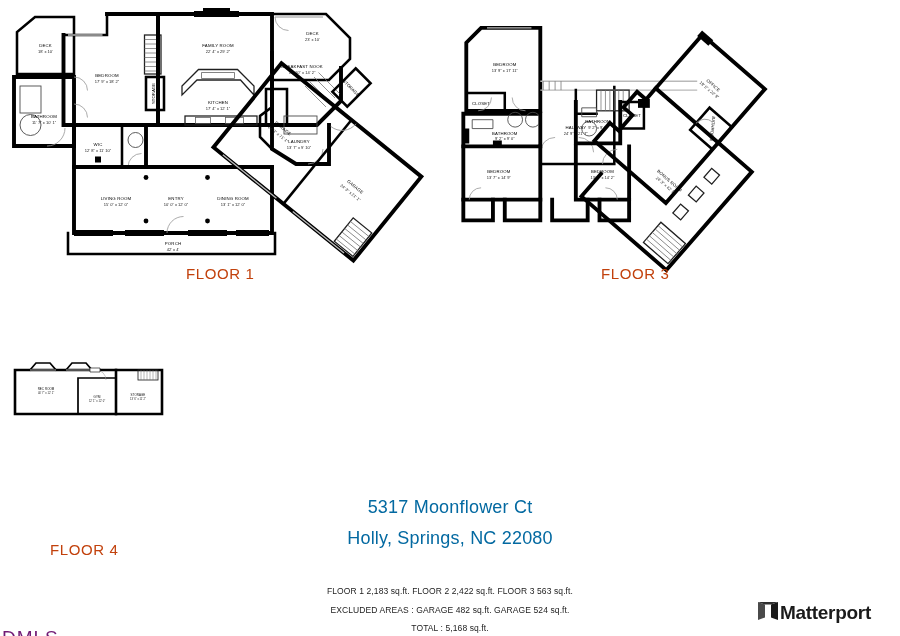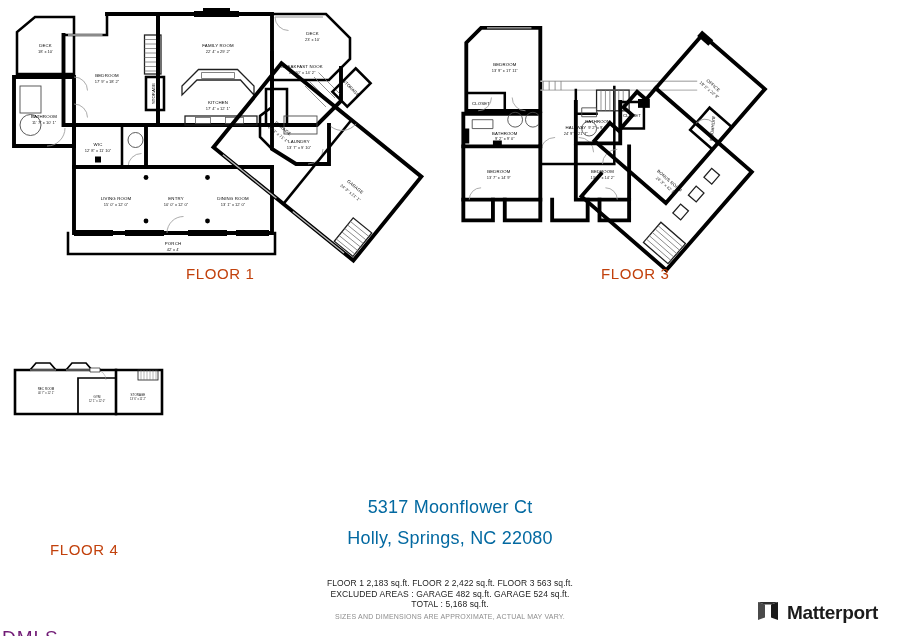--- a/index.html
+++ b/index.html
@@ -71,37 +71,38 @@
   }
   #area-heading {
     font-size: 7.5px;
     letter-spacing: 0.25px;
     line-height: 10px;
   }
   .area-line {
     font-size: 8.5px;
     letter-spacing: 0.1px;
     line-height: 10.5px;
+    margin-top: 8px;
   }
   #area-disclaimer {
     font-size: 7px;
     color: #8d8d8d;
     letter-spacing: 0.2px;
     line-height: 11px;
     margin-top: 1px;
   }
 
   
   #matterport {
     position: absolute;
     left: 757px;
     top: 600px;
     display: flex;
     align-items: center;
-    gap: 8px;
+    gap: 1px;
   }
   #matterport-wordmark {
     font-family: "Liberation Sans", sans-serif;
     font-size: 19px;
     font-weight: bold;
     color: #1b1b1b;
     letter-spacing: -0.3px;
   }
 
   

